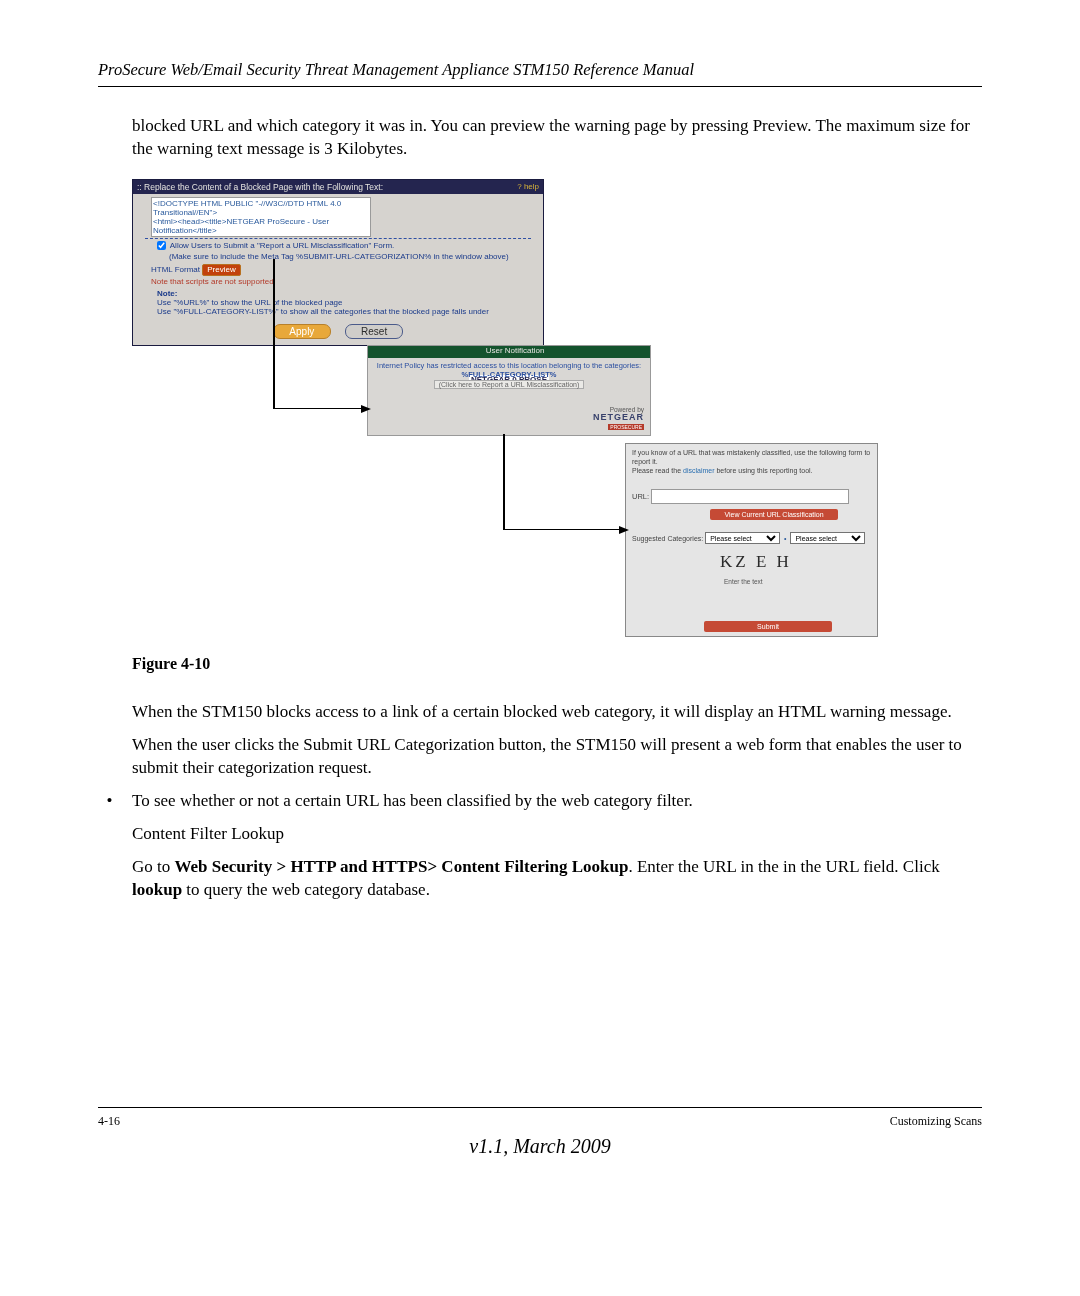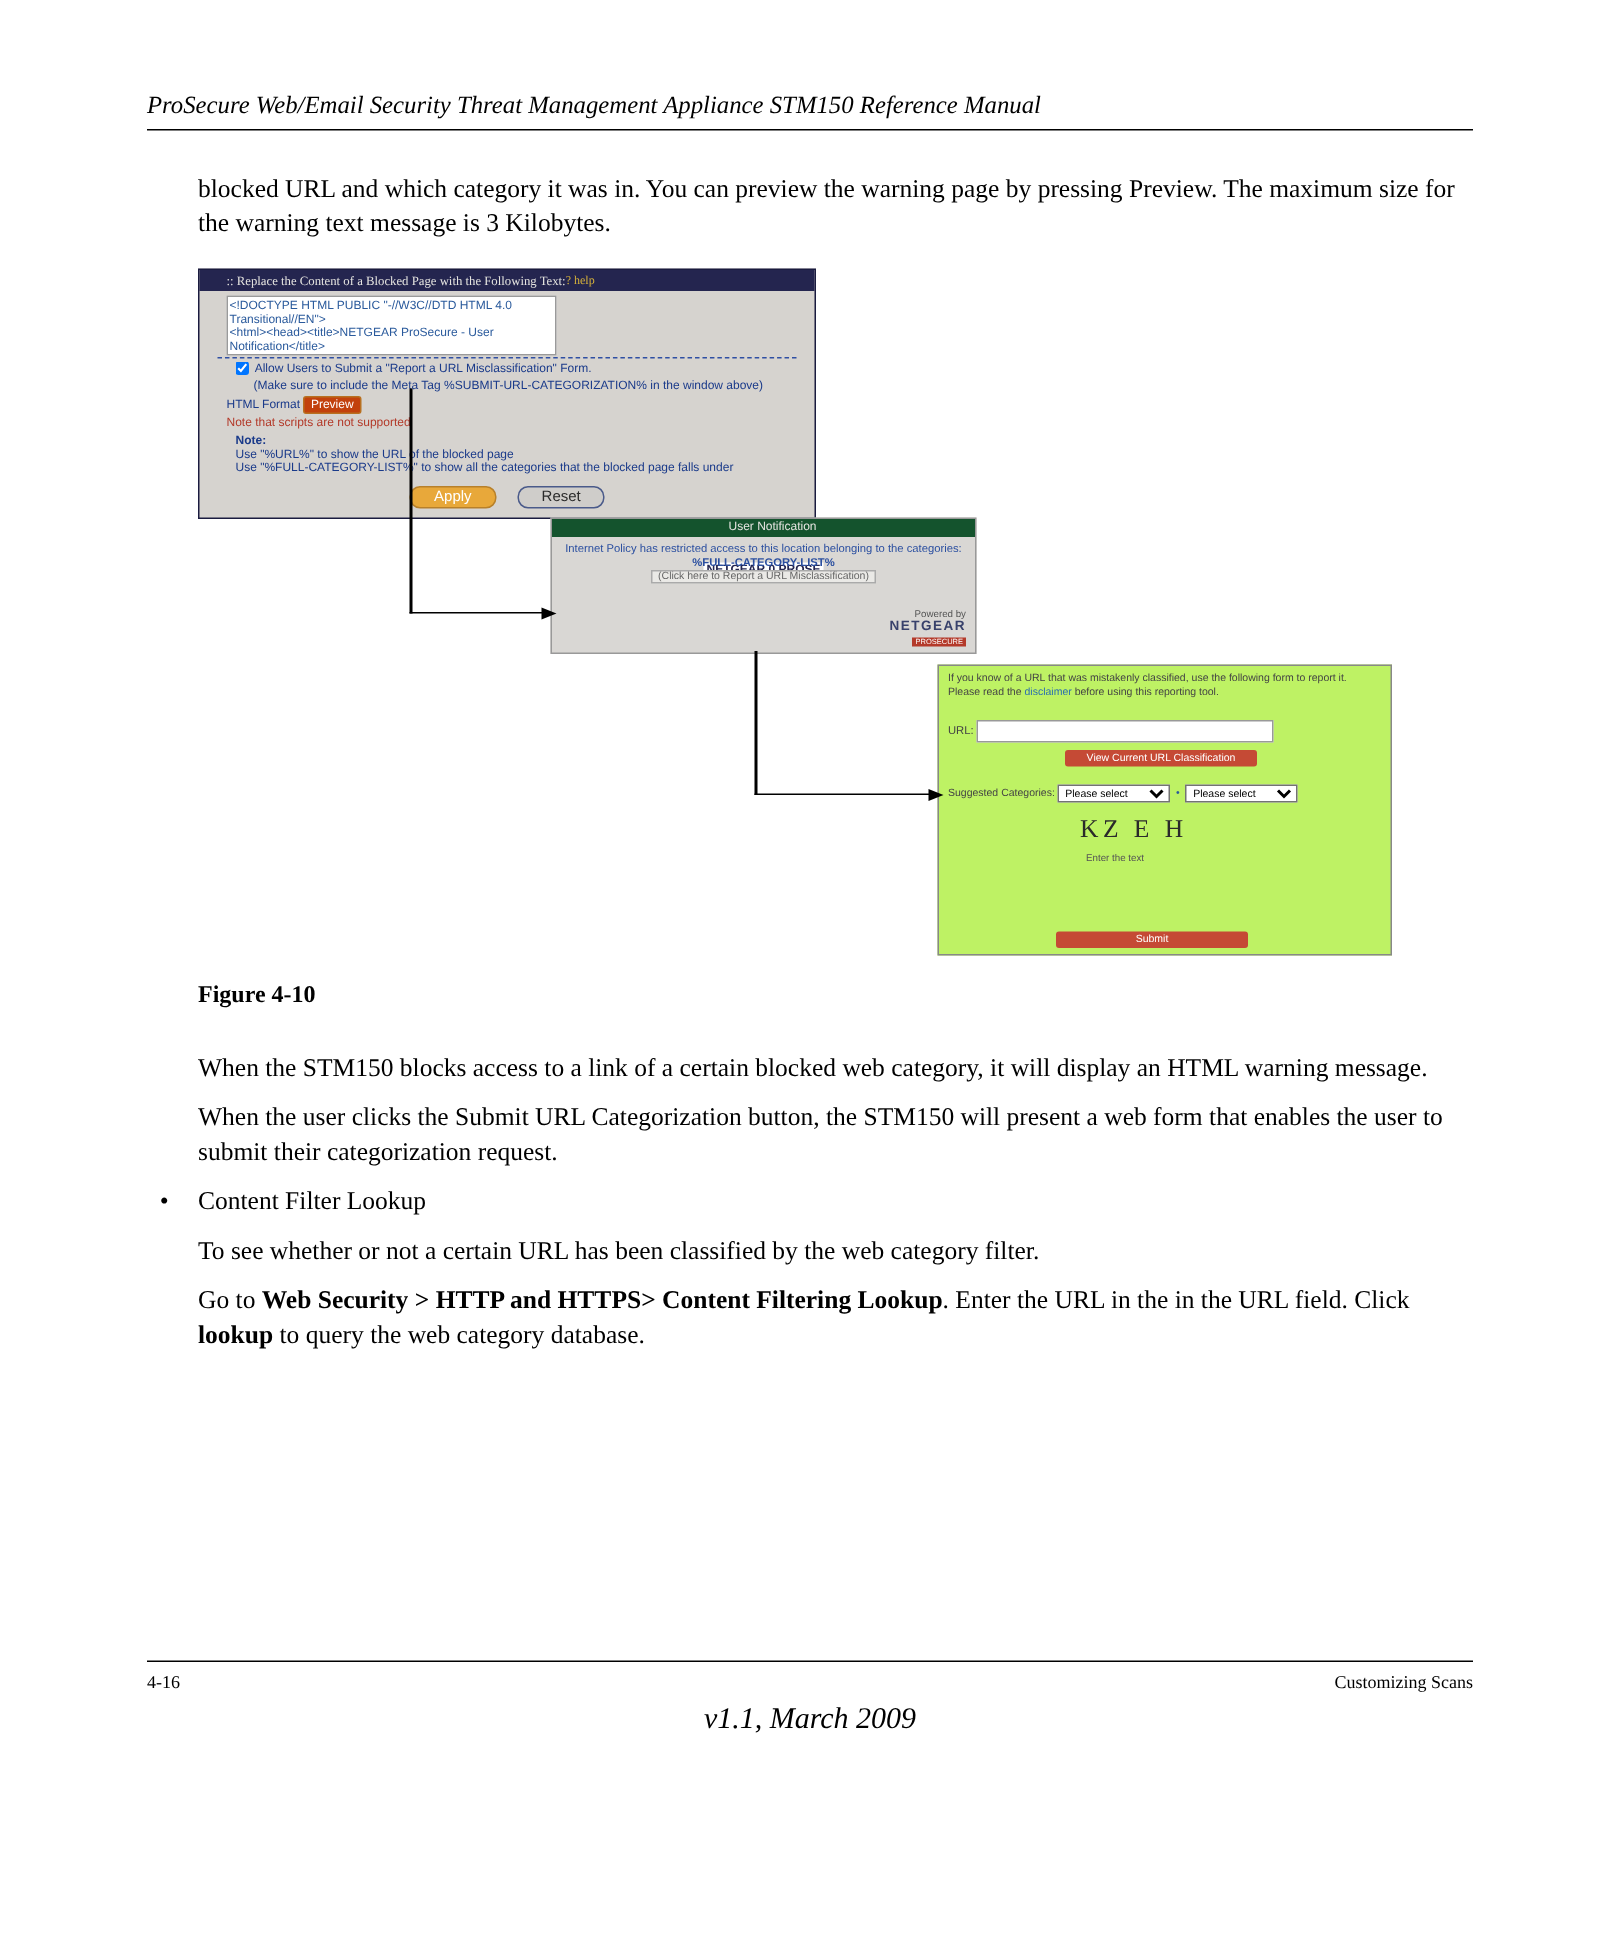--- a/index.html
+++ b/index.html
@@ -48,25 +48,24 @@
     width: 410px;
     background: #d6d3cf;
     border: 1px solid #1a1b3f;
     font-family: Arial, Helvetica, sans-serif;
     font-size: 8px;
     color: #1a1b6a;
   }
   .panel1 .titlebar {
     background: #24254f;
     color: #e5e4e0;
-    padding: 2px 18px;
+    padding: 2px 4px;
     display: flex;
-    justify-content: flex-start;
+    justify-content: space-between;
     font-size: 8.5px;
-    font-family: Liberation Serif, serif;
   }
   .panel1 .helpbtn { color: #d6b23a; font-size: 8px; }
   .panel1 textarea {
     display: block;
     width: 216px;
     height: 36px;
     margin: 3px 0 1px 18px;
     font-size: 8px;
     color: #2a5a9c;
     border: 1px solid #9a9a9a;
@@ -173,24 +172,24 @@
     position: absolute;
     right: 6px; bottom: 4px;
     text-align: right;
   }
   .panel2 .nglogo .big { font-weight: bold; letter-spacing: 1px; color: #38416b; font-size: 9px; }
   .panel2 .nglogo .bar { display:inline-block; font-size: 5px; color:#fff; background:#b43a2a; padding: 0 2px; }
   
   .panel3 {
     position: absolute;
     left: 493px; top: 264px;
-    width: 303px;
+    width: 253px;
     height: 194px;
     border: 1px solid #888;
-    background: #bef264;
+    background: #e5e5e5;
     font-family: Arial, sans-serif;
     font-size: 7.5px;
     color: #444;
     padding: 4px 6px;
     box-sizing: border-box;
   }
   .panel3 .msg { font-size: 7px; line-height: 1.3; }
   .panel3 a.disc { color: #2b6fb0; text-decoration: none; }
   .panel3 .urlrow { margin-top: 14px; }
   .panel3 .urlrow input[type=text] {
@@ -372,22 +371,22 @@
 
     <p class="fig-caption">Figure 4-10</p>
 
     <p class="body-para" style="margin-top:28px;">When the STM150 blocks access to a link of a certain blocked web category, it will display an HTML warning message.</p>
     <p class="body-para">When the user clicks the Submit URL Categorization button, the STM150 will present a web form that enables the user to submit their categorization request.</p>
   </div>
 
   <div class="bullet-row">
     <div class="bullet-dot">&nbsp;&nbsp;•</div>
     <div class="bullet-body">
+      <p class="body-para">To see whether or not a certain URL has been classified by the web category filter.</p>
       <p class="body-para bullet-title">Content Filter Lookup</p>
-      <p class="body-para">To see whether or not a certain URL has been classified by the web category filter.</p>
       <p class="body-para">
         <span>Go to </span><b>Web Security &gt; HTTP and HTTPS&gt; Content Filtering Lookup</b><span>. Enter the URL in the in the URL field. Click </span><b>lookup</b><span> to query the web category database.</span>
       </p>
     </div>
   </div>
 
   <hr class="footer-rule">
   <div class="footer">
     <span>4-16</span>
     <span>Customizing Scans</span>

